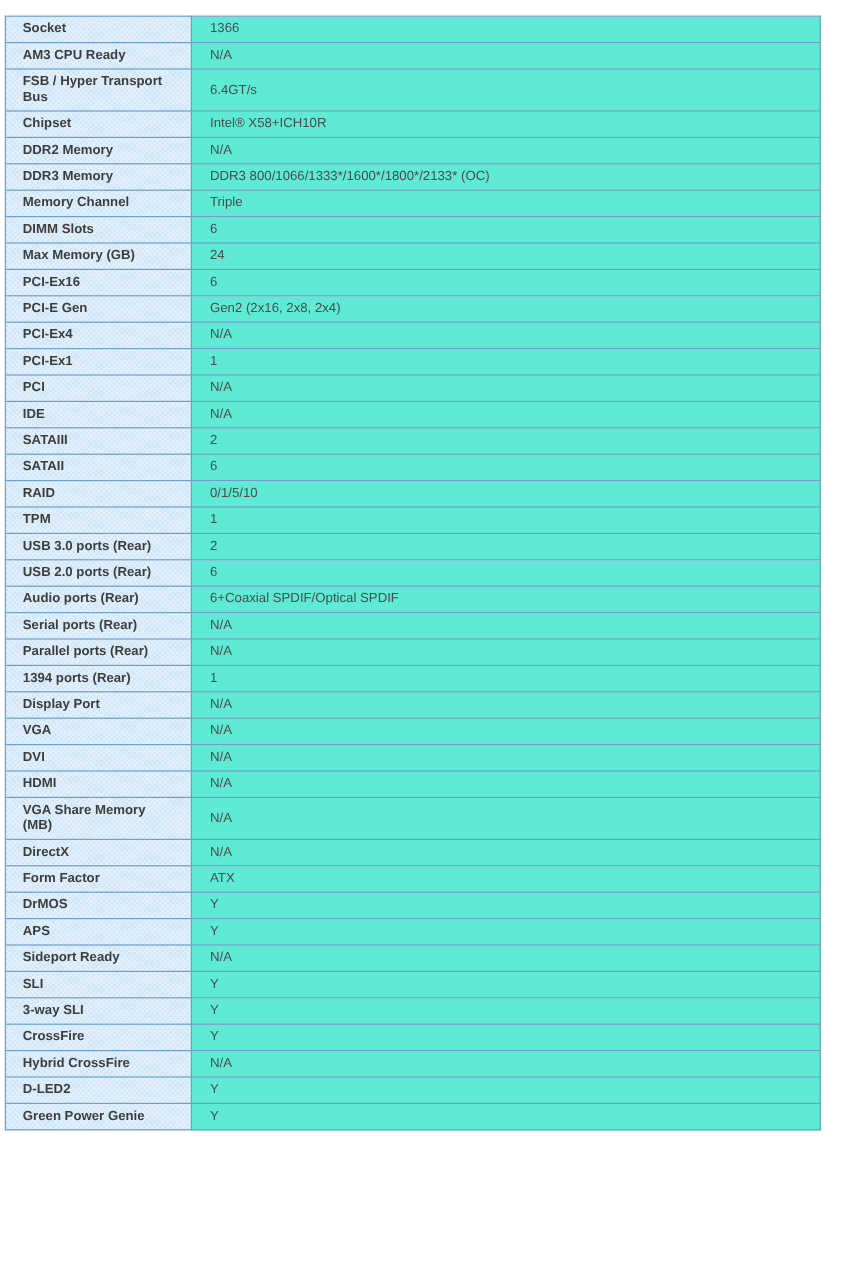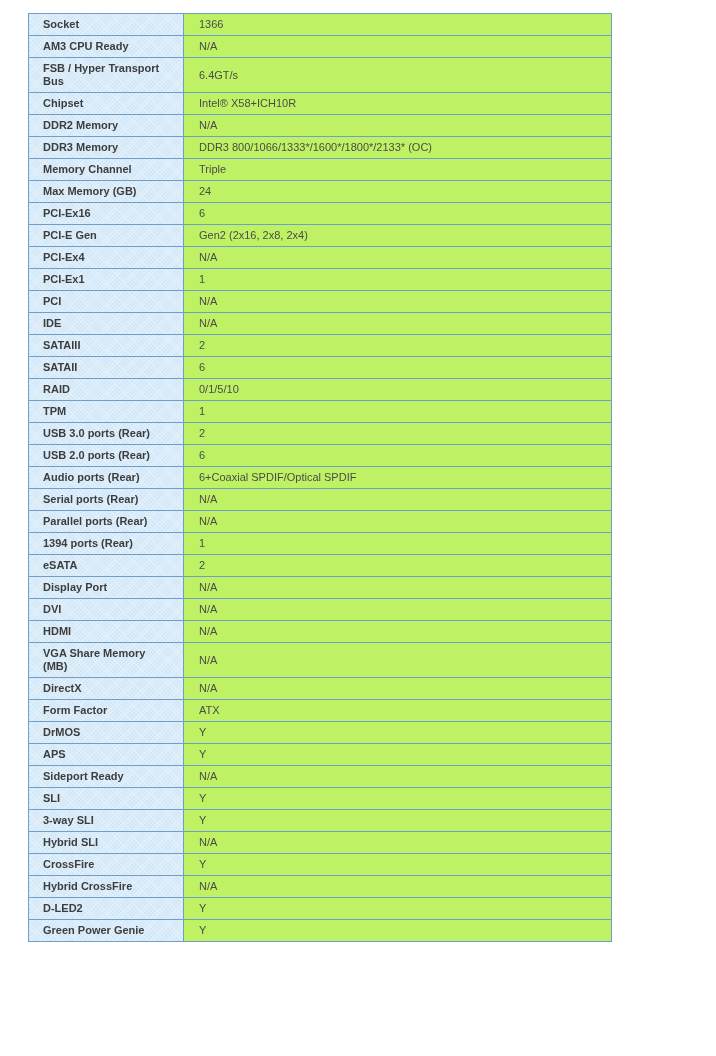--- a/index.html
+++ b/index.html
@@ -19,23 +19,23 @@
   }
   .page {
     position: relative;
     width: 716px;
     height: 1056px;
     background: var(--page-bg);
     overflow: hidden;
   }
   table.spec-table {
     position: absolute;
-    left: 28px;
+    left: 4px;
     top: 13px;
-    width: 584px;
+    width: 680px;
     border-collapse: collapse;
     table-layout: fixed;
   }
   table.spec-table td {
     border: 1px solid var(--table-border);
     height: 21px;
     vertical-align: middle;
     font-size: 11px;
     line-height: 13px;
   }
@@ -45,21 +45,21 @@
     font-weight: bold;
     color: var(--label-text);
     background-color: var(--label-bg);
     background-image:
       repeating-linear-gradient(45deg,  var(--label-hatch) 0 1px, transparent 1px 3px),
       repeating-linear-gradient(-45deg, var(--label-hatch) 0 1px, transparent 1px 3px);
   }
   td.spec-value {
     padding: 4px 8px 4px 15px;
     color: var(--value-text);
-    background: #bef264;
+    background: #5eead4;
   }
 </style>
 </head>
 <body>
 
 <div class="page">
   <table class="spec-table">
     <tbody>
         <tr>
     <td class="spec-label">Socket</td>
@@ -83,20 +83,24 @@
   </tr>
         <tr>
     <td class="spec-label">DDR3 Memory</td>
     <td class="spec-value">DDR3 800/1066/1333*/1600*/1800*/2133* (OC)</td>
   </tr>
         <tr>
     <td class="spec-label">Memory Channel</td>
     <td class="spec-value">Triple</td>
   </tr>
         <tr>
+    <td class="spec-label">DIMM Slots</td>
+    <td class="spec-value">6</td>
+  </tr>
+        <tr>
     <td class="spec-label">Max Memory (GB)</td>
     <td class="spec-value">24</td>
   </tr>
         <tr>
     <td class="spec-label">PCI-Ex16</td>
     <td class="spec-value">6</td>
   </tr>
         <tr>
     <td class="spec-label">PCI-E Gen</td>
     <td class="spec-value">Gen2 (2x16, 2x8, 2x4)</td>
@@ -151,25 +155,25 @@
   </tr>
         <tr>
     <td class="spec-label">Parallel ports (Rear)</td>
     <td class="spec-value">N/A</td>
   </tr>
         <tr>
     <td class="spec-label">1394 ports (Rear)</td>
     <td class="spec-value">1</td>
   </tr>
         <tr>
-    <td class="spec-label">eSATA</td>
-    <td class="spec-value">2</td>
-  </tr>
-        <tr>
     <td class="spec-label">Display Port</td>
+    <td class="spec-value">N/A</td>
+  </tr>
+        <tr>
+    <td class="spec-label">VGA</td>
     <td class="spec-value">N/A</td>
   </tr>
         <tr>
     <td class="spec-label">DVI</td>
     <td class="spec-value">N/A</td>
   </tr>
         <tr>
     <td class="spec-label">HDMI</td>
     <td class="spec-value">N/A</td>
   </tr>
@@ -197,24 +201,20 @@
     <td class="spec-label">Sideport Ready</td>
     <td class="spec-value">N/A</td>
   </tr>
         <tr>
     <td class="spec-label">SLI</td>
     <td class="spec-value">Y</td>
   </tr>
         <tr>
     <td class="spec-label">3-way SLI</td>
     <td class="spec-value">Y</td>
-  </tr>
-        <tr>
-    <td class="spec-label">Hybrid SLI</td>
-    <td class="spec-value">N/A</td>
   </tr>
         <tr>
     <td class="spec-label">CrossFire</td>
     <td class="spec-value">Y</td>
   </tr>
         <tr>
     <td class="spec-label">Hybrid CrossFire</td>
     <td class="spec-value">N/A</td>
   </tr>
         <tr>

